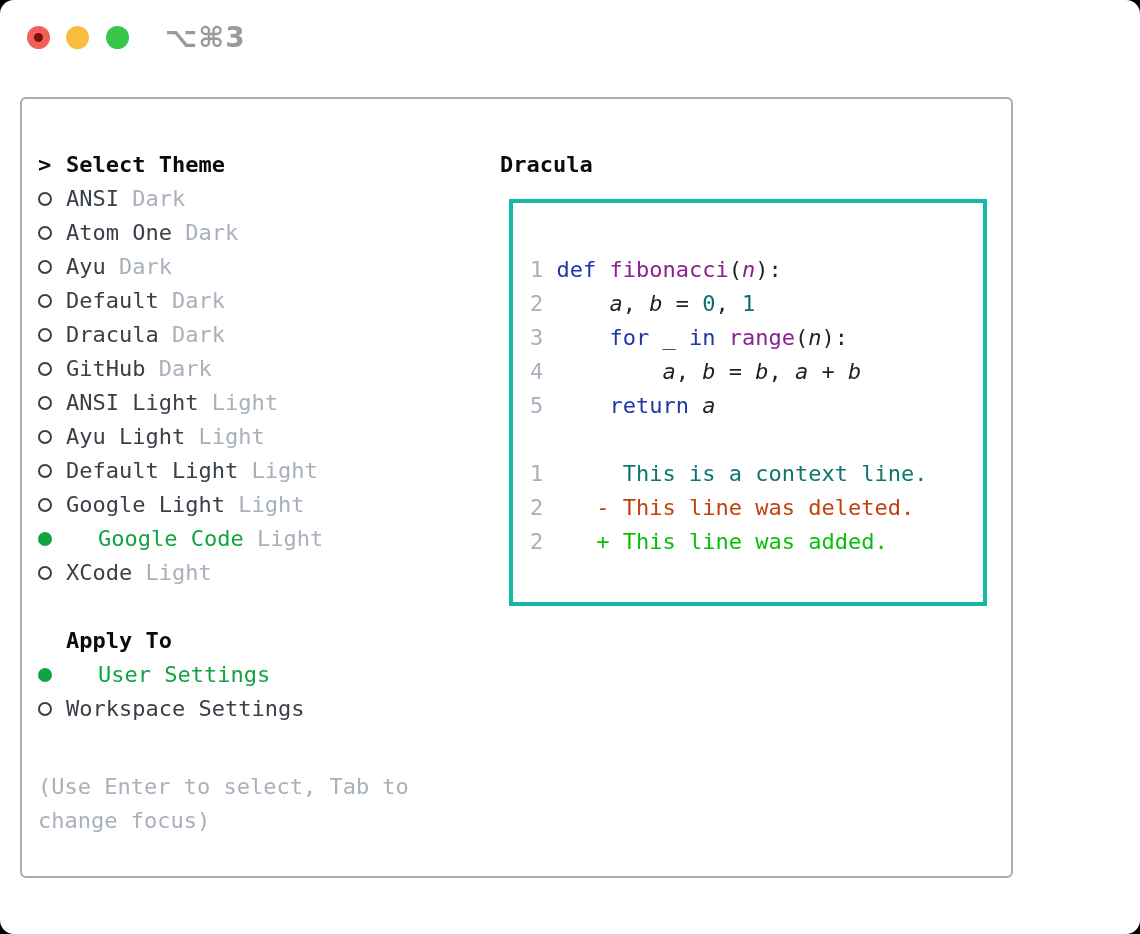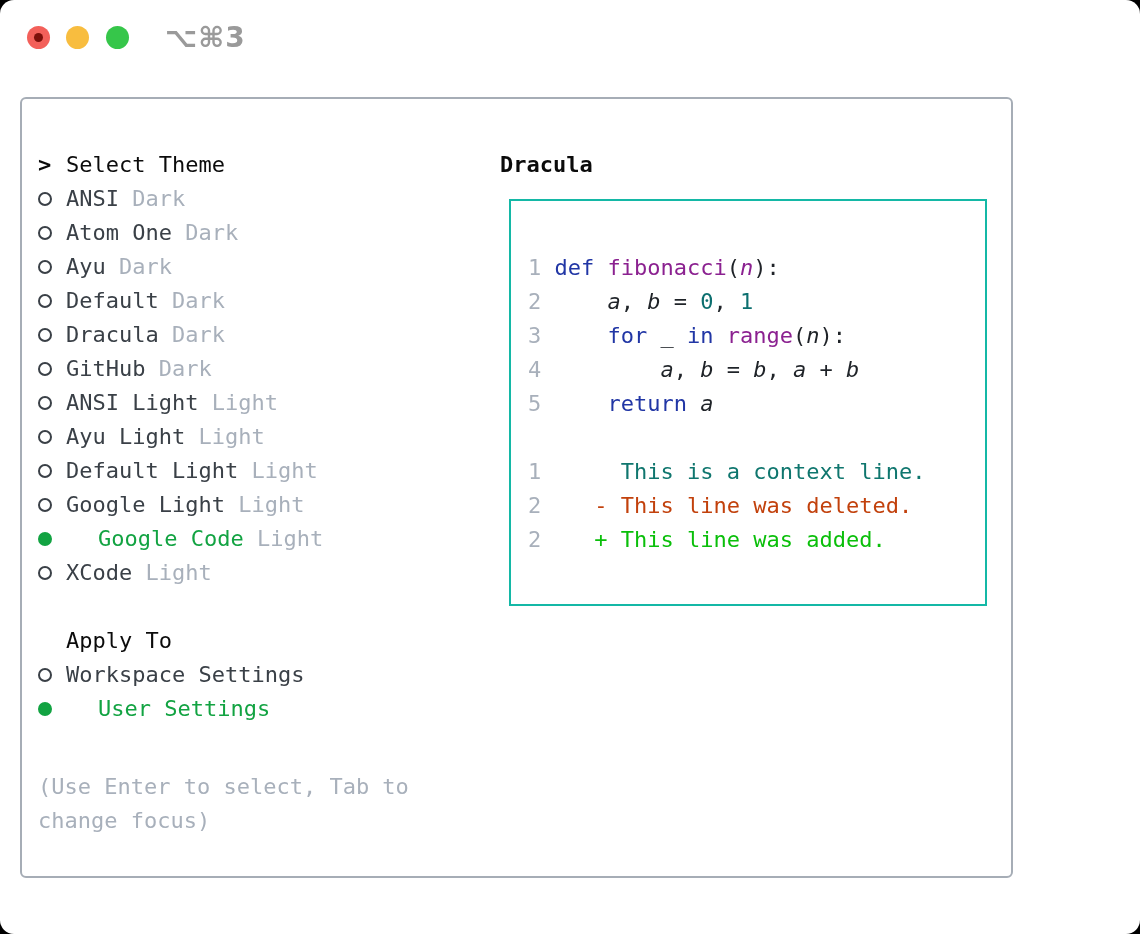--- a/index.html
+++ b/index.html
@@ -23,35 +23,35 @@
 
   
   .panel { position:absolute; left:20px; top:97px; width:993px; height:781px;
            border:2px solid #a6adb6; border-radius:6px; background:#fff;
            font-size:22px; line-height:34px; color:#1f2328; }
 
   .pane-left { position:absolute; left:16px; top:49px; width:450px; }
   .row { height:34px; display:flex; align-items:center; white-space:pre; }
   .marker { width:28px; display:inline-flex; align-items:center; flex:0 0 28px; }
   .prompt { font-weight:bold; color:#0b0b0b; }
-  .htext { font-weight:normal; color:#0b0b0b; }
+  .htext { font-weight:bold; color:#0b0b0b; }
   .dot { width:14px; height:14px; border-radius:50%; border:2px solid #3a4047; display:inline-block; }
   .dot.sel { background:#12a342; border-color:#12a342; }
   .tname { color:#3a4047; }
   .tname.sel { color:#12a342;margin-left:32px; }
   .variant { color:#a8b0bb; }
-  .apply-label { color:#0b0b0b; }
+  .apply-label { color:#0b0b0b;font-weight:bold; }
   .hint { color:#a8b0bb; width:420px; white-space:normal; line-height:34px; margin-top:10px; }
   .spacer { height:34px; }
 
   
   .preview-title { position:absolute; left:478px; top:49px; height:34px;
                    display:flex; align-items:center; font-weight:bold; color:#0b0b0b; }
   .preview-box { position:absolute; left:487px; top:100px; width:478px; height:407px;
-                 border:2px solid #14b8a6; background:#fff; }
+                 border:4px solid #14b8a6; background:#fff; }
   .code { position:absolute; left:17px; top:50px; }
   .cline { height:34px; white-space:pre; }
   .seg-ln  { color:#a8b0bb; }
   .seg-kw  { color:#2136a5; }
   .seg-fn  { color:#8b2190; }
   .seg-pm  { color:#8b2190; font-style:italic; }
   .seg-vr  { color:#1f2328; font-style:italic; }
   .seg-nm  { color:#0c6f6f; }
   .seg-pl  { color:#1f2328; }
   .seg-ctx { color:#0f766e; }
@@ -94,22 +94,22 @@
         </div>
 
       <div class="spacer"></div>
 
       <div class="row">
         <span class="marker"></span>
         <span class="apply-label">Apply To</span>
       </div>
 
       <div>
+          <div class="row"><span class="marker"><span class="dot sel"></span></span><span class="tname sel">User Settings</span></div>
           <div class="row"><span class="marker"><span class="dot"></span></span><span class="tname">Workspace Settings</span></div>
-          <div class="row"><span class="marker"><span class="dot sel"></span></span><span class="tname sel">User Settings</span></div>
         </div>
 
       <div class="spacer"></div>
 
       <div class="hint">(Use Enter to select, Tab to change focus)</div>
     </div>
 
     <div class="preview-title">Dracula</div>
 
     <div class="preview-box">

